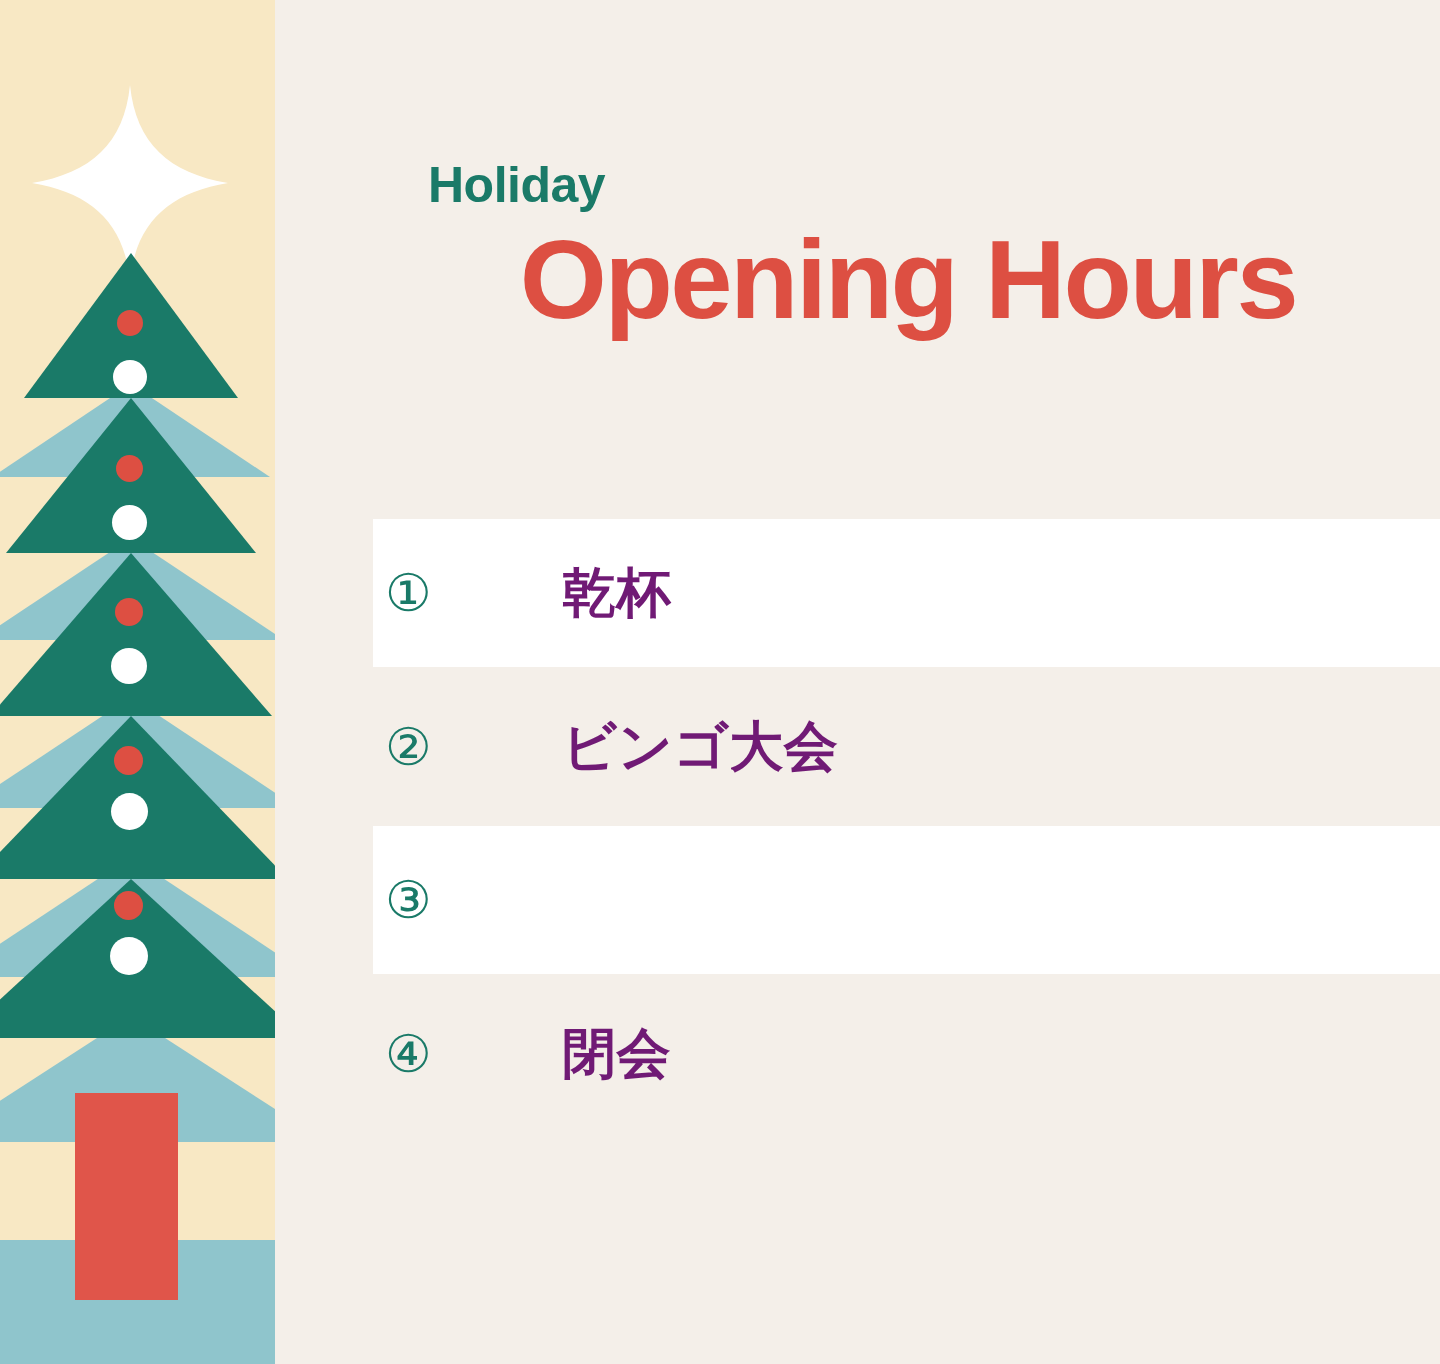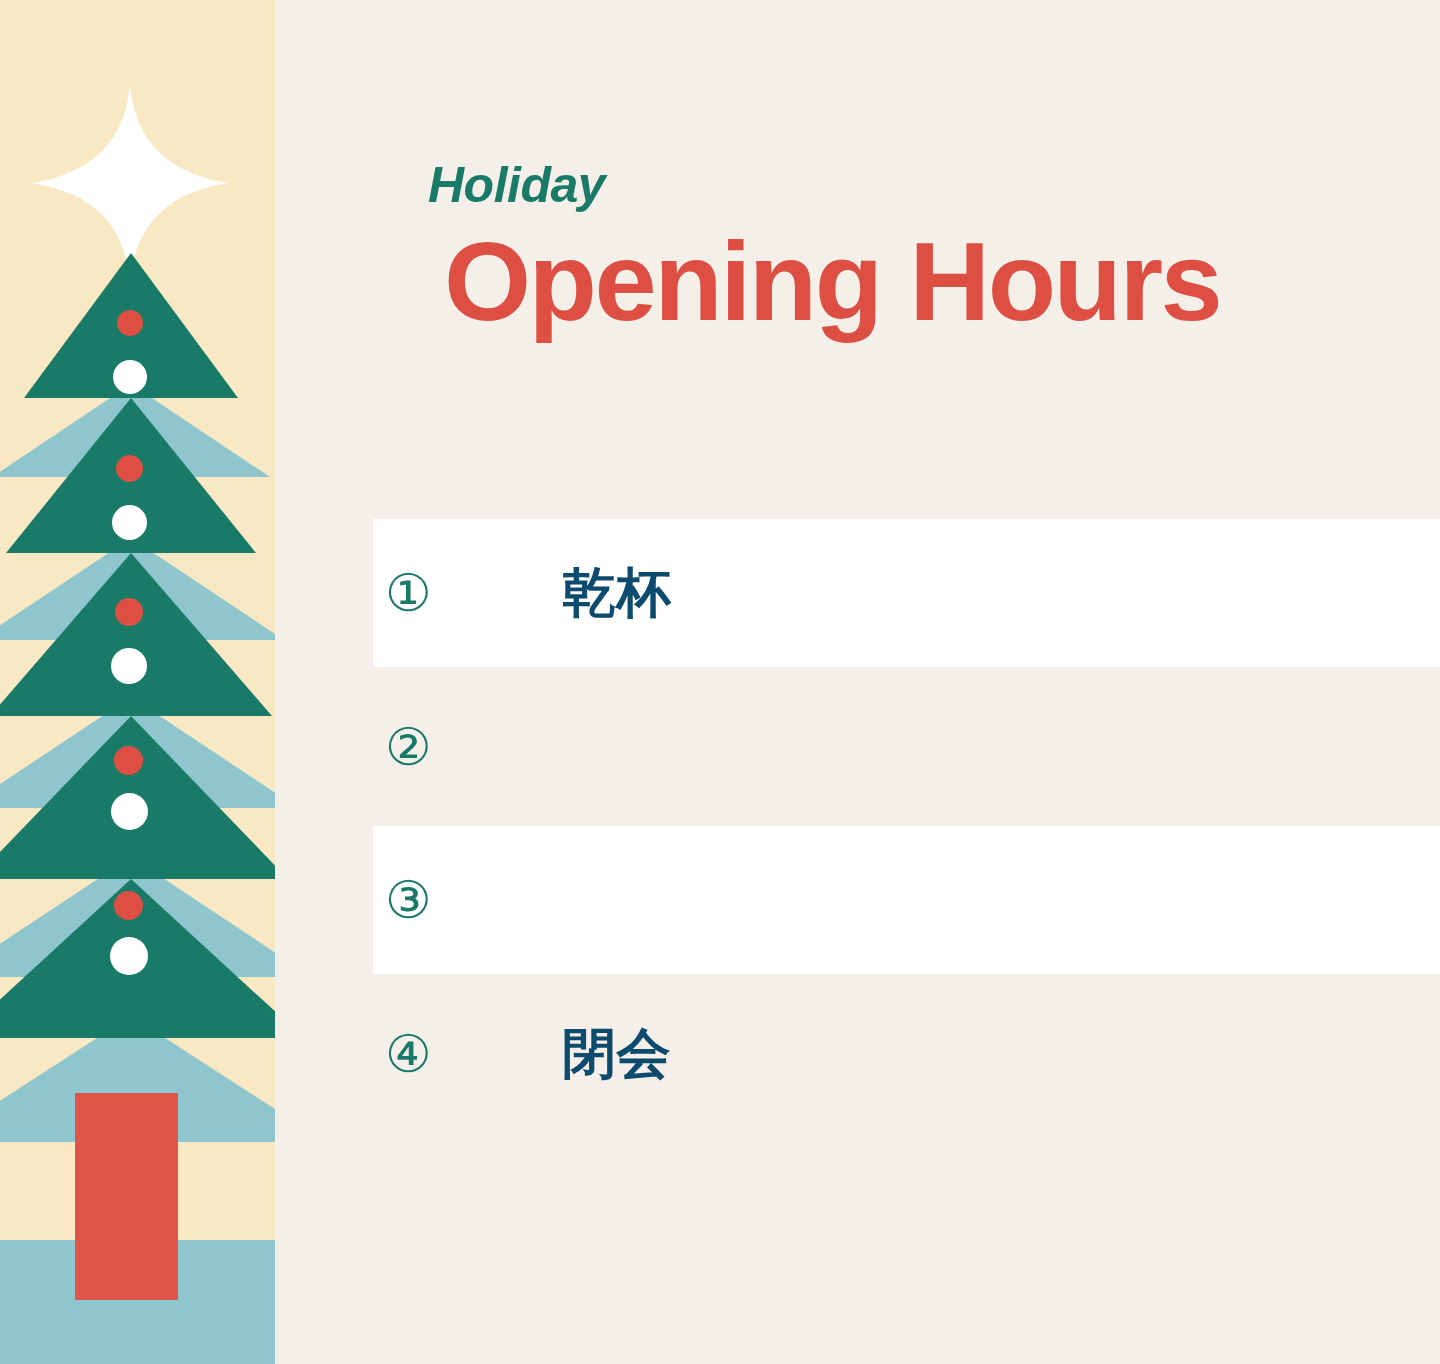--- a/index.html
+++ b/index.html
@@ -94,30 +94,30 @@
     width: 960px;
   }
   #eyebrow {
     color: #1a7a68;
     font-size: 50px;
     font-weight: 700;
     line-height: 1;
     letter-spacing: -0.5px;
     margin: 0 0 14px 0;
     white-space: nowrap;
-    font-style: italic;
   }
   #main-title {
     color: #dd4f42;
     font-size: 112px;
     font-weight: 700;
     line-height: 1;
     letter-spacing: -2.5px;
-    margin: 16px;
+    margin: 0;
     white-space: nowrap;
+    text-align: center;
   }
 
   
   #agenda {
     position: absolute;
     left: 373px;
     top: 519px;
     width: 1067px;
   }
   .agenda-row {
@@ -135,21 +135,21 @@
     flex: 0 0 189px;
     padding-left: 12px;
     box-sizing: border-box;
     color: #1a7a68;
     font-size: 52px;
     font-weight: 400;
     line-height: 1;
     font-family: "DejaVu Sans", "Liberation Sans", sans-serif;
   }
   .row-label {
-    color: #0c4a6e;
+    color: #701a75;
     font-size: 54px;
     font-weight: 700;
     line-height: 1.1;
     letter-spacing: 0.5px;
     white-space: nowrap;
     font-family: "DejaVu Sans", "Liberation Sans", sans-serif;
   }
 </style>
 </head>
 <body>
@@ -200,20 +200,21 @@
 
   <div id="agenda">
 
     <div class="agenda-row band-white">
       <div class="row-number">①</div>
       <div class="row-label">乾杯</div>
     </div>
 
     <div class="agenda-row band-plain">
       <div class="row-number">②</div>
+      <div class="row-label">ビンゴ大会</div>
     </div>
 
     <div class="agenda-row band-white">
       <div class="row-number">③</div>
     </div>
 
     <div class="agenda-row band-plain">
       <div class="row-number">④</div>
       <div class="row-label">閉会</div>
     </div>

